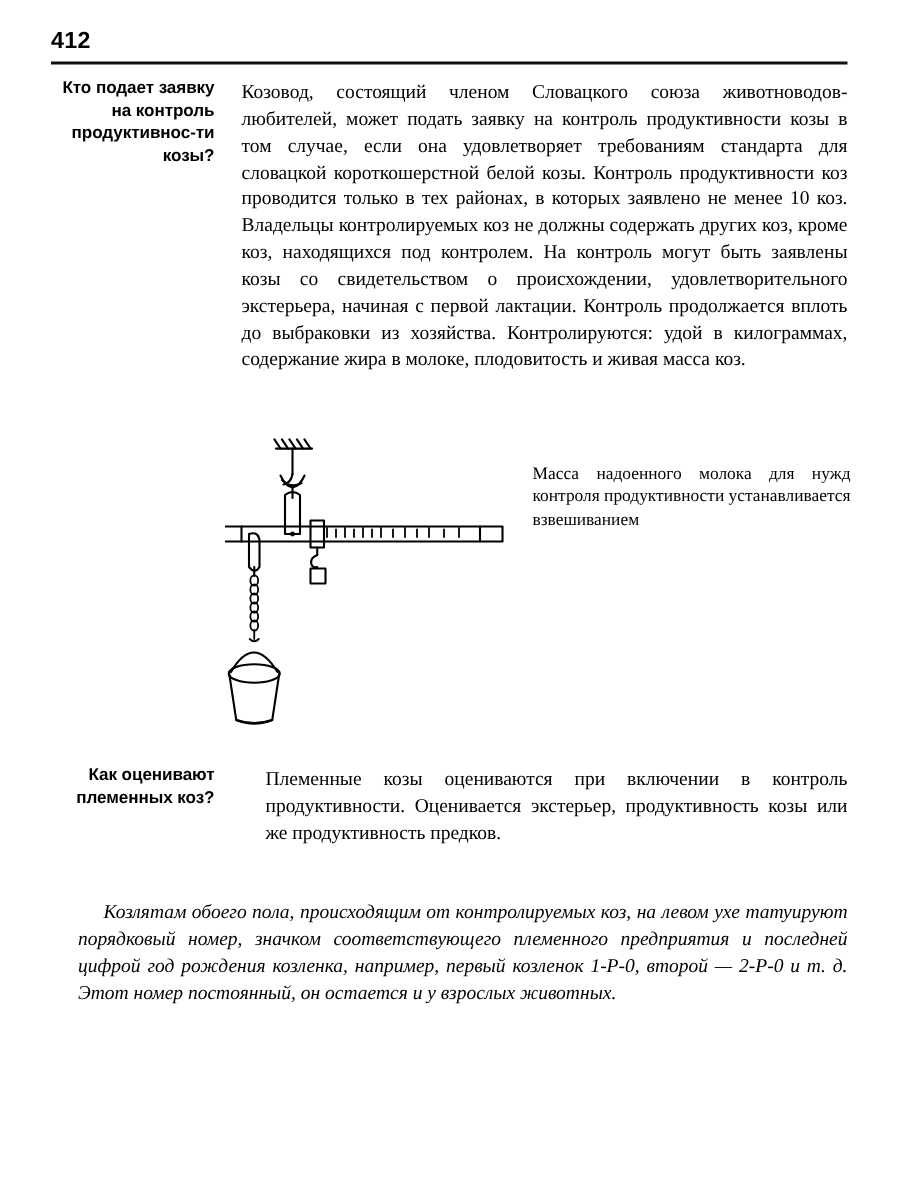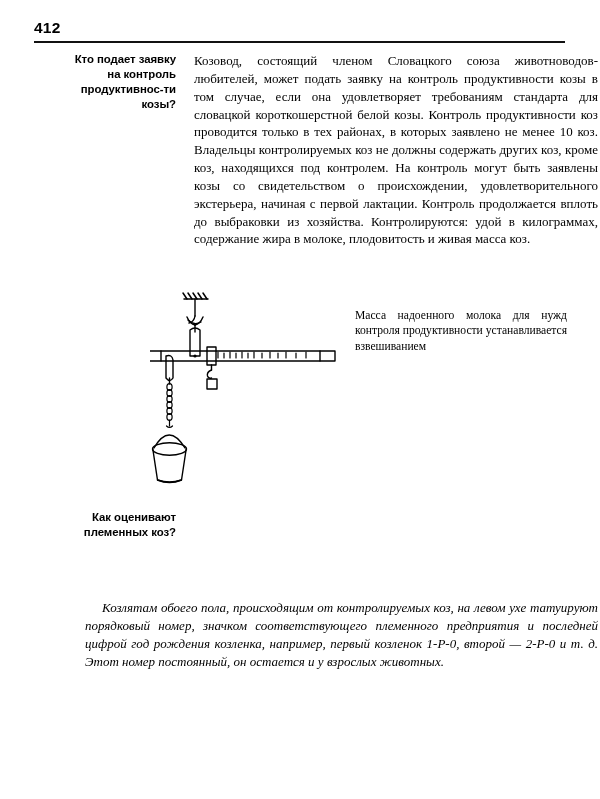--- a/index.html
+++ b/index.html
@@ -46,21 +46,20 @@
     width: 531px;
   }
 
   
   .qa-block {
     position: absolute;
     display: flex;
     align-items: flex-start;
     width: 531px;
     left: 34px;
-    margin-left: 33px;
   }
   .qa-side {
     width: 109px;
     flex: 0 0 109px;
     text-align: right;
     font-family: "Liberation Sans", "DejaVu Sans", sans-serif;
     font-weight: bold;
     font-size: 11.4px;
     line-height: 15.1px;
     padding-right: 0px;
@@ -228,20 +227,23 @@
 
         </g>
       </svg>
     </div>
 
     <div class="figure-caption">Масса надоенного молока для нужд контроля продуктивности устанавливается взвешиванием</div>
   </div>
 
   <div class="qa-block" id="block-evaluate">
     <div class="qa-side">Как оценивают племенных коз?</div>
+    <div class="qa-body">
+      <p>Племенные козы оцениваются при включении в контроль продуктивности. Оценивается экстерьер, продуктивность козы или же продуктивность предков.</p>
+    </div>
   </div>
 
   <div class="qa-block" id="block-marking">
     <div class="qa-body">
       <p class="indent">Козлятам обоего пола, происходящим от контролируемых коз, на левом ухе татуируют порядковый номер, значком соответствующего племенного предприятия и последней цифрой год рождения козленка, например, первый козленок 1-Р-0, второй — 2-Р-0 и т. д. Этот номер постоянный, он остается и у взрослых животных.</p>
     </div>
   </div>
 
 </div>
 

